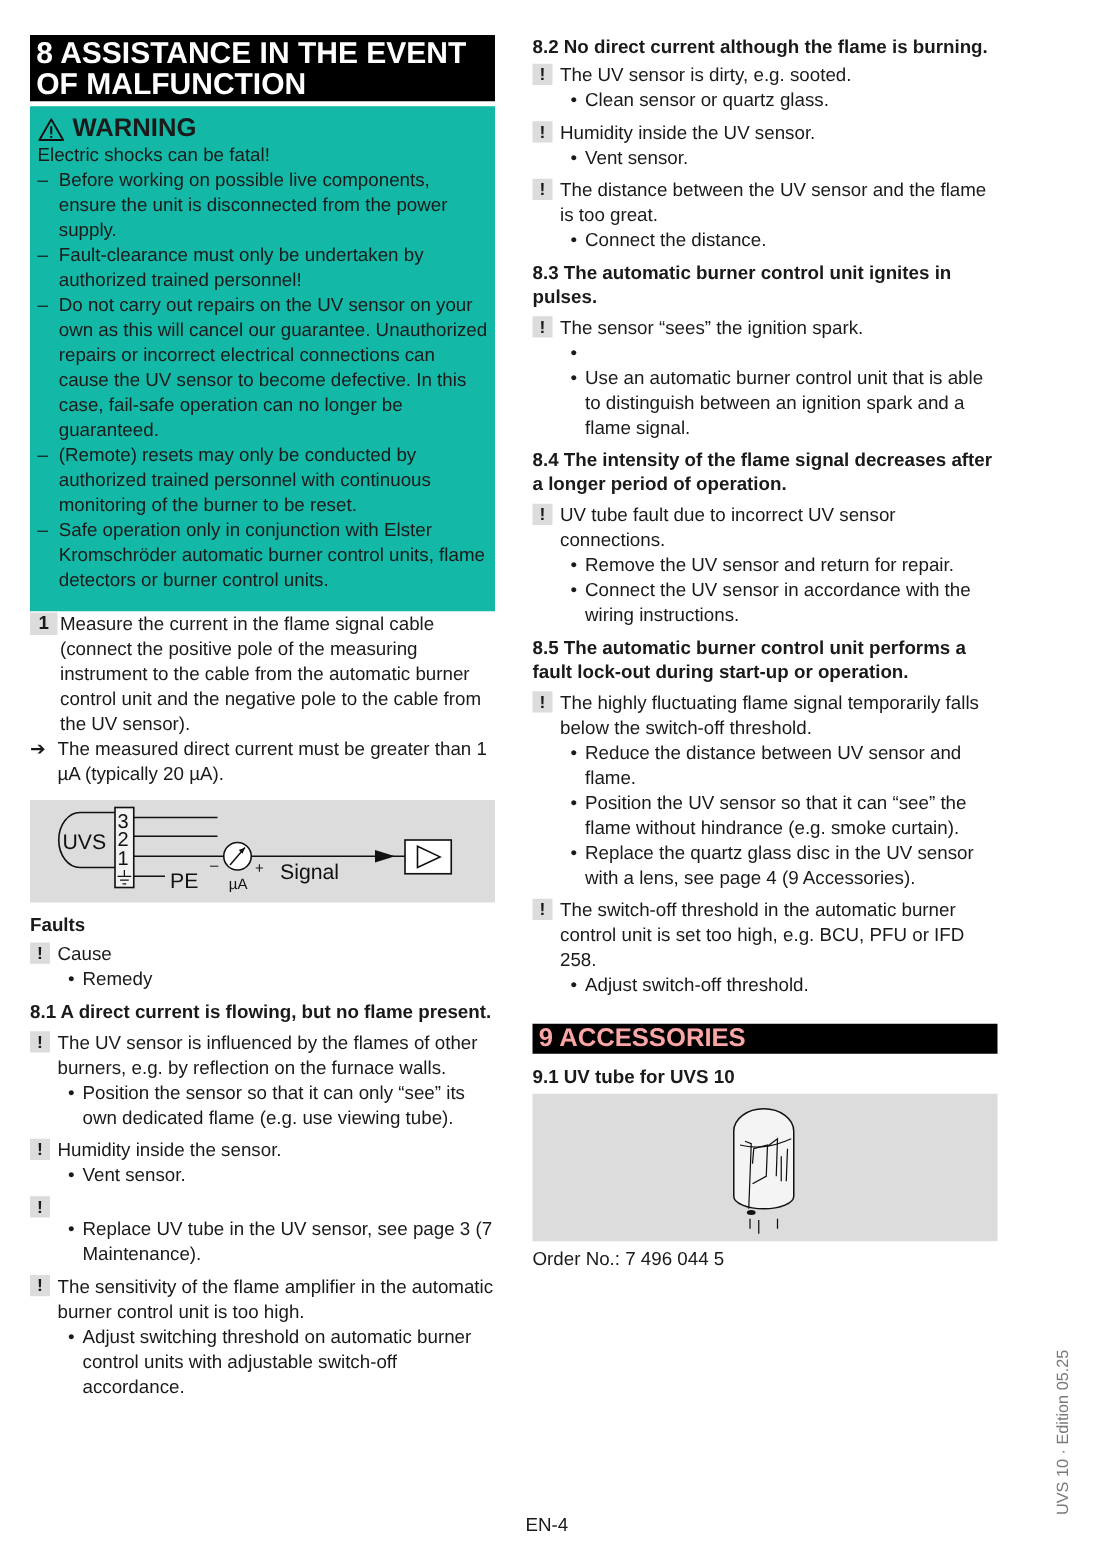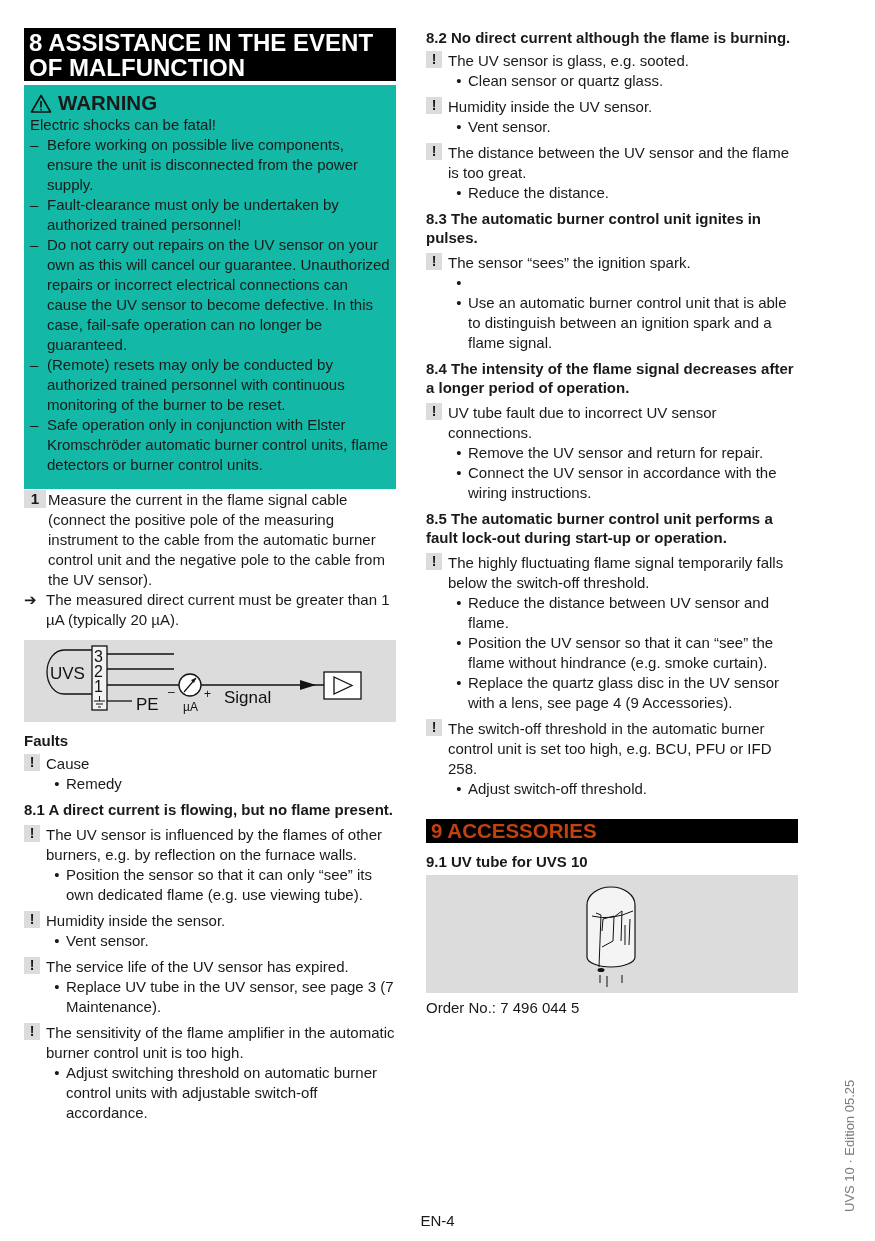--- a/index.html
+++ b/index.html
@@ -19,21 +19,21 @@
   .step { display:flex; }
   .step .num { width:22px; flex:none; font-weight:bold; background:#dcdcdc; text-align:center; height:18px; line-height:18px; margin-right:2px; }
   .arrow-item { display:flex; }
   .arrow-item .arr { width:22px; flex:none; }
   .diagram { background:#dcdcdc; height:82px; margin-top:10px; position:relative; }
   .h3 { font-weight:bold; font-size:15px; line-height:19px; margin-top:6px; }
   .cause { display:flex; margin-top:4px; }
   .cause .bang { width:16px; height:17px; flex:none; background:#dcdcdc; font-weight:bold; font-size:14px; line-height:17px; text-align:center; margin-right:6px; }
   .remedy { display:flex; padding-left:24px; }
   .remedy .bul { width:18px; flex:none; text-align:center; }
-  .h2sec { background:#000; color:#c2410c; font-weight:bold; font-size:20.5px; line-height:24px; padding:0 5px; margin-top:16px; }
+  .h2sec { background:#000; color:#fca5a5; font-weight:bold; font-size:20.5px; line-height:24px; padding:0 5px; margin-top:16px; }
   .figbox { background:#dcdcdc; height:118px; margin-top:4px; position:relative; }
   .footer { position:absolute; left:0; width:875px; top:1212px; text-align:center; font-size:15px; }
   .sidebar-text { position:absolute; left:842px; top:1212px; transform-origin:left top; transform:rotate(-90deg);
                   font-size:13px; color:#7a7a7a; white-space:nowrap; }
 </style>
 </head>
 <body>
 
 <div class="col col-left">
   <div class="h1">8 ASSISTANCE IN THE EVENT OF MALFUNCTION</div>
@@ -134,61 +134,60 @@
   <div class="p cause" style="margin-top:6px;">
       <span class="bang">!</span>
       <span>Humidity inside the sensor.</span>
     </div>
   <div class="p remedy">
       <span class="bul">•</span>
       <span>Vent sensor.</span>
     </div>
   <div class="p cause" style="margin-top:6px;">
       <span class="bang">!</span>
-      <span>The service life of the UV sensor has expired.</span>
     </div>
   <div class="p remedy">
       <span class="bul">•</span>
       <span>Replace UV tube in the UV sensor, see  page 3 (7 Maintenance).</span>
     </div>
   <div class="p cause" style="margin-top:6px;">
       <span class="bang">!</span>
       <span>The sensitivity of the flame amplifier in the automatic burner control unit is too high.</span>
     </div>
   <div class="p remedy">
       <span class="bul">•</span>
       <span>Adjust switching threshold on automatic burner control units with adjustable switch-off accordance.</span>
     </div>
 </div>
 
 <div class="col col-right">
   <div class="h3" style="margin-top:0;">8.2 No direct current although the flame is burning.</div>
   <div class="p cause" style="margin-top:4px;">
       <span class="bang">!</span>
-      <span>The UV sensor is glass, e.g. sooted.</span>
+      <span>The UV sensor is dirty, e.g. sooted.</span>
     </div>
   <div class="p remedy">
       <span class="bul">•</span>
       <span>Clean sensor or quartz glass.</span>
     </div>
   <div class="p cause" style="margin-top:6px;">
       <span class="bang">!</span>
       <span>Humidity inside the UV sensor.</span>
     </div>
   <div class="p remedy">
       <span class="bul">•</span>
       <span>Vent sensor.</span>
     </div>
   <div class="p cause" style="margin-top:6px;">
       <span class="bang">!</span>
       <span>The distance between the UV sensor and the flame is too great.</span>
     </div>
   <div class="p remedy">
       <span class="bul">•</span>
-      <span>Reduce the distance.</span>
+      <span>Connect the distance.</span>
     </div>
 
   <div class="h3">8.3 The automatic burner control unit ignites in pulses.</div>
   <div class="p cause" style="margin-top:6px;">
       <span class="bang">!</span>
       <span>The sensor “sees” the ignition spark.</span>
     </div>
   <div class="p remedy">
       <span class="bul">•</span>
     </div>

